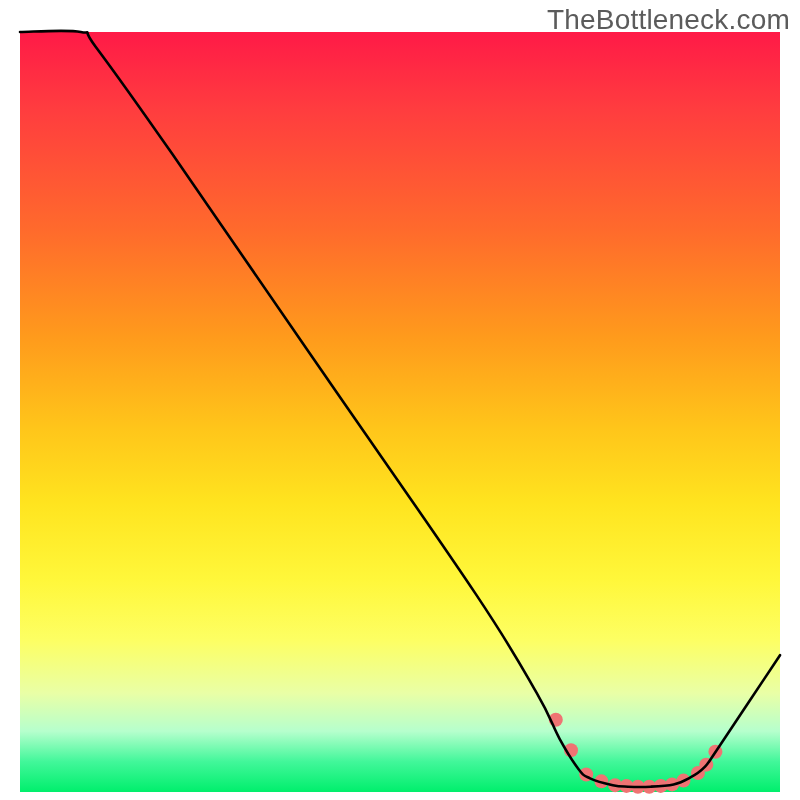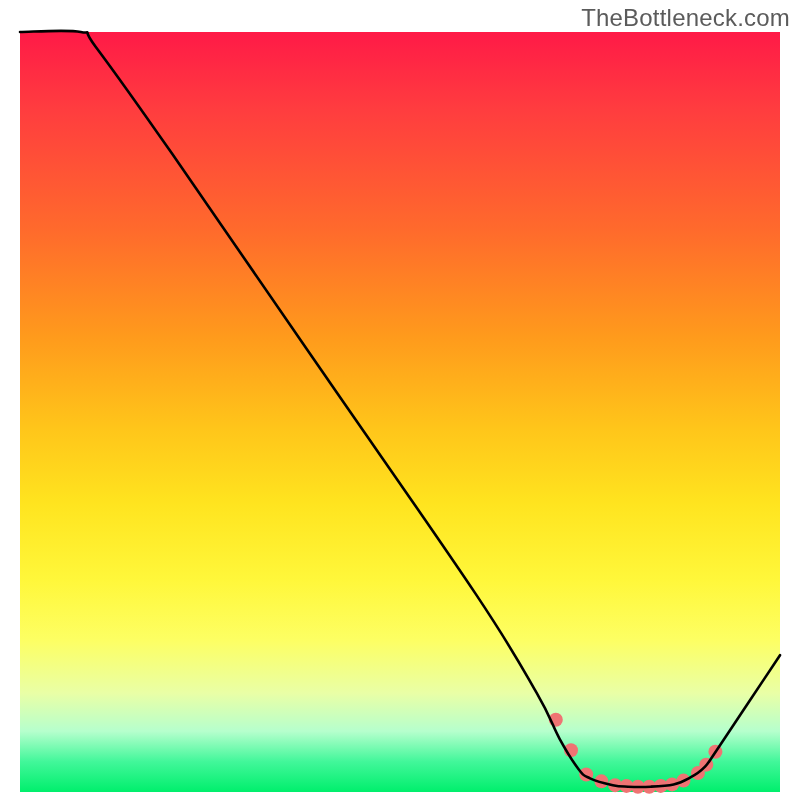--- a/index.html
+++ b/index.html
@@ -13,21 +13,21 @@
   }
   .frame {
     position: relative;
     width: 800px;
     height: 800px;
   }
   .watermark {
     position: absolute;
     top: 4px;
     right: 10px;
-    font-size: 24px;
+    font-size: 28px;
     font-weight: 400;
     color: #5b5b5b;
     letter-spacing: 0.2px;
     user-select: none;
   }
   .plot {
     position: absolute;
     left: 20px;
     top: 32px;
     width: 760px;

